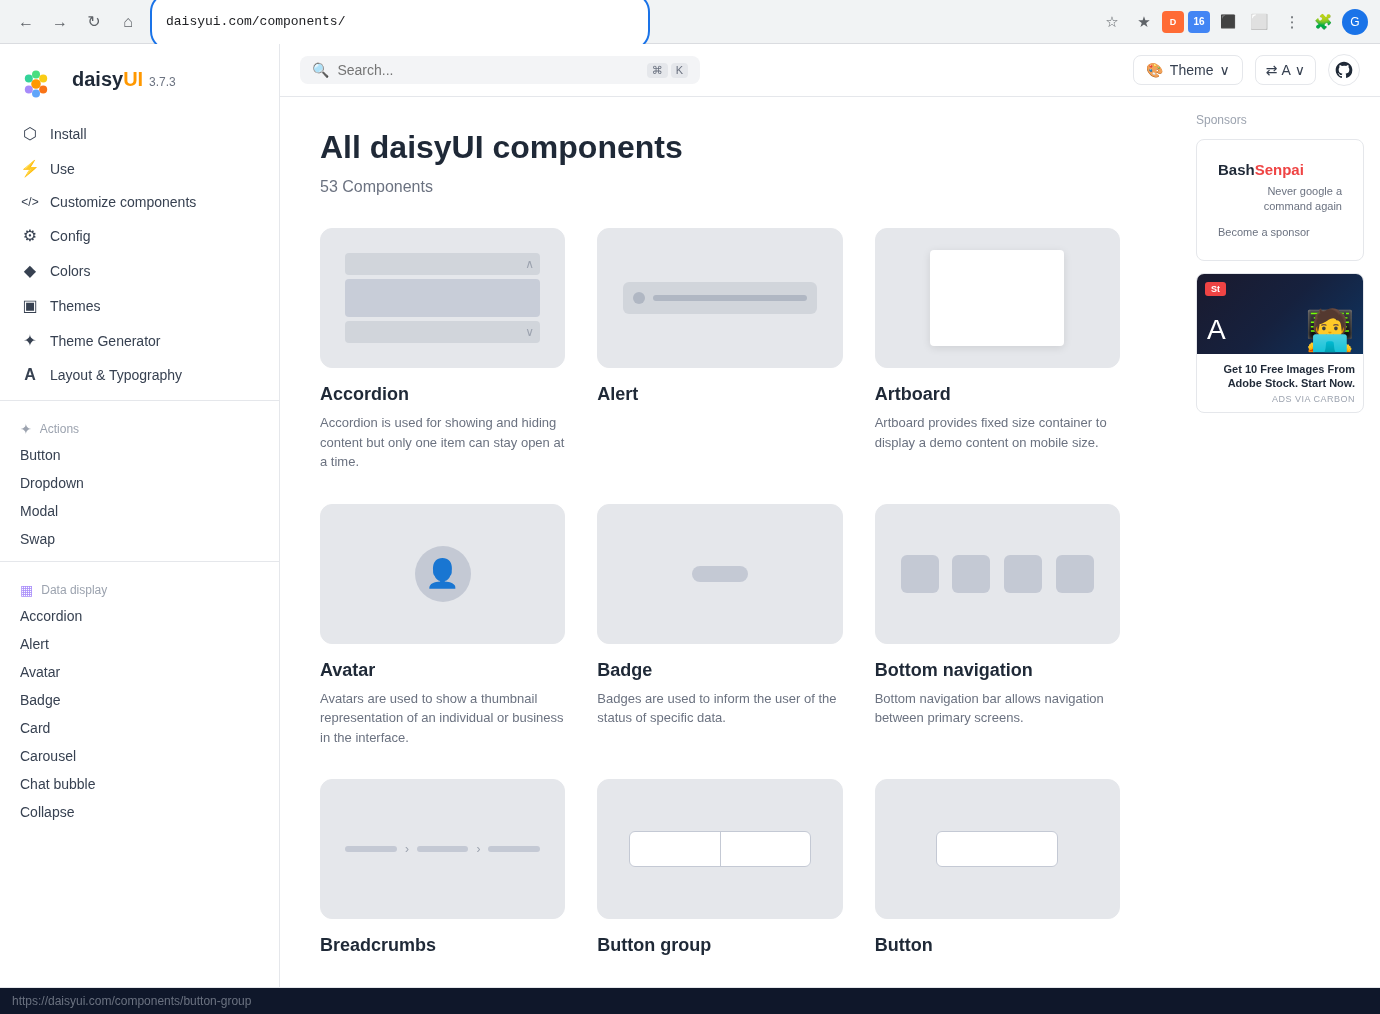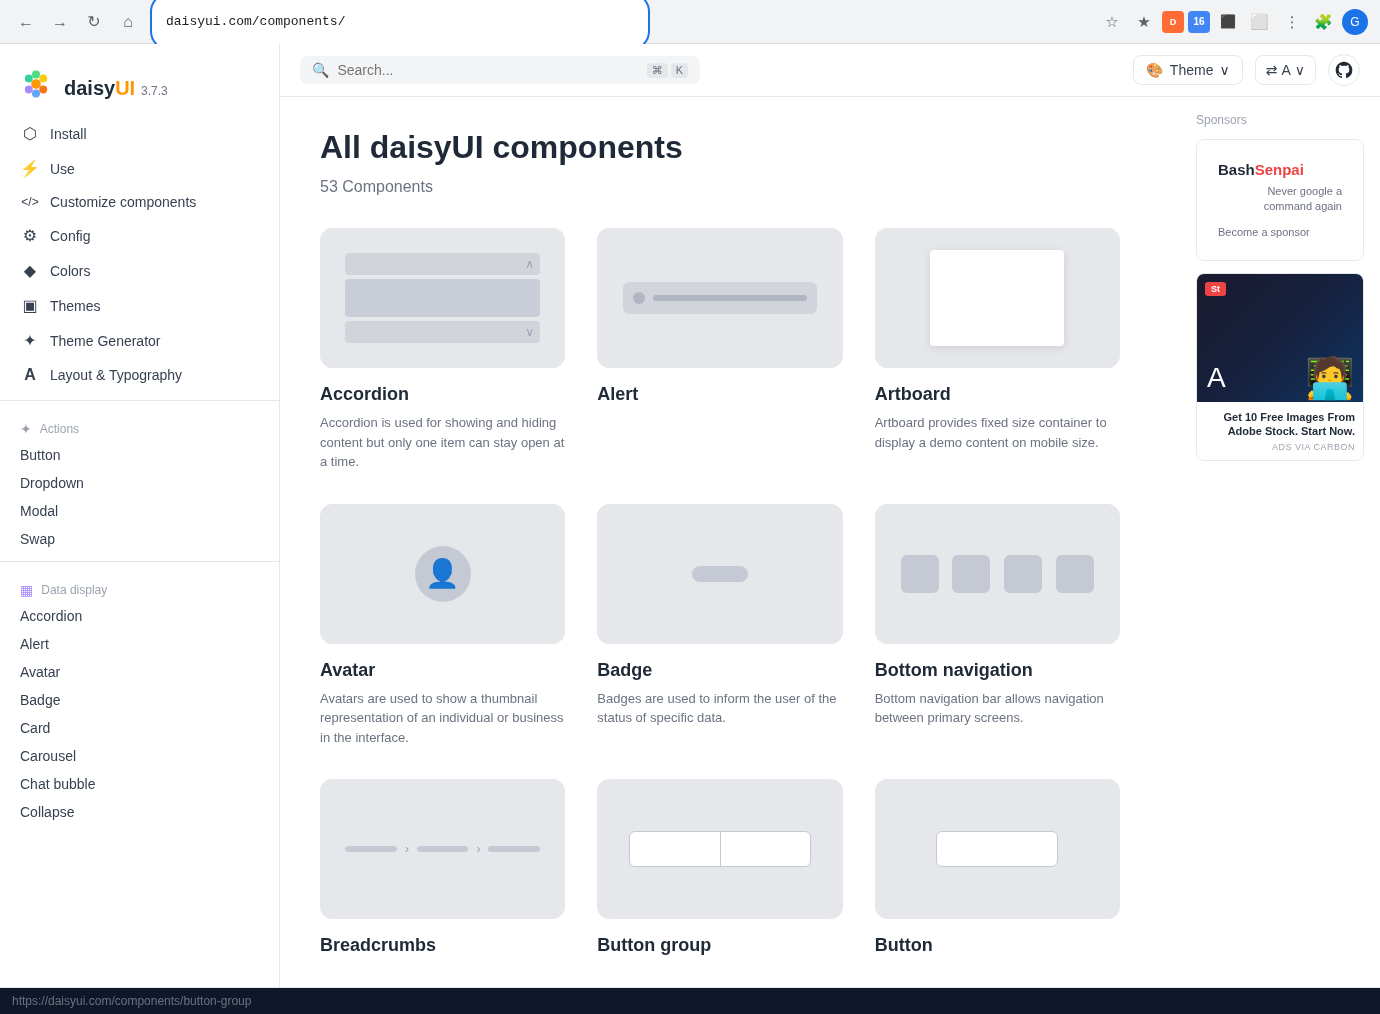--- a/index.html
+++ b/index.html
@@ -13,21 +13,21 @@
     .browser-actions { margin-left: auto; display: flex; gap: 4px; align-items: center; }
     .browser-icon-btn { width: 28px; height: 28px; border-radius: 50%; border: none; background: none; cursor: pointer; display: flex; align-items: center; justify-content: center; color: #5f6368; font-size: 15px; }
     .ext-icon { width: 20px; height: 20px; border-radius: 3px; display: inline-flex; align-items: center; justify-content: center; font-size: 10px; font-weight: bold; }
     .avatar-circle { width: 26px; height: 26px; border-radius: 50%; background: #1a73e8; color: white; display: flex; align-items: center; justify-content: center; font-size: 12px; }
 
     
     .app-layout { display: flex; height: calc(1014px - 44px); overflow: hidden; }
 
     
     .sidebar { width: 280px; min-width: 280px; border-right: 1px solid #e5e7eb; overflow-y: auto; padding: 16px 0; background: #fff; }
-    .sidebar-logo { display: flex; align-items: flex-end; gap: 12px; padding: 8px 20px 16px; }
+    .sidebar-logo { display: flex; align-items: flex-start; gap: 20px; padding: 8px 20px 16px; }
     .logo-icon { width: 32px; height: 32px; }
     .logo-version { font-size: 12px; color: #6b7280; margin-left: 2px; }
     .sidebar-nav { list-style: none; }
     .sidebar-nav-item { display: flex; align-items: center; gap: 10px; padding: 8px 20px; cursor: pointer; color: #374151; font-size: 14px; border-radius: 0; }
     .sidebar-nav-item .nav-icon { font-size: 16px; width: 20px; text-align: center; }
     .sidebar-section-label { padding: 12px 20px 4px; font-size: 12px; color: #9ca3af; font-weight: 500; display: flex; align-items: center; gap: 8px; }
     .sidebar-section-label .section-icon { font-size: 14px; }
     .sidebar-divider { height: 1px; background: #e5e7eb; margin: 8px 0; }
     .sidebar-sub-item { padding: 6px 20px; cursor: pointer; color: #374151; font-size: 14px; }
 
@@ -75,21 +75,21 @@
     
     .right-panel { width: 200px; min-width: 200px; padding: 16px; overflow-y: auto; }
     .sponsors-label { font-size: 12px; color: #9ca3af; font-weight: 500; margin-bottom: 12px; }
     .sponsor-card { background: #fff; border: 1px solid #e5e7eb; border-radius: 8px; padding: 21px; margin-bottom: 12px; }
     .sponsor-logo { font-size: 15px; font-weight: 700; margin-bottom: 6px; }
     .sponsor-logo .bash { color: #1f2937; }
     .sponsor-logo .senpai { color: #ef4444; }
     .sponsor-desc { font-size: 11px; color: #6b7280; line-height: 1.4; margin-bottom: 8px; text-align: right; }
     .sponsor-link { font-size: 11px; color: #6b7280; text-decoration: none; }
     .sponsor-ad { border: 1px solid #e5e7eb; border-radius: 8px; overflow: hidden; }
-    .ad-image { width: 100%; height: 128px; background: linear-gradient(135deg, #1a1a2e 0%, #16213e 50%, #0f3460 100%); display: flex; align-items: center; justify-content: center; position: relative; }
+    .ad-image { width: 100%; height: 80px; background: linear-gradient(135deg, #1a1a2e 0%, #16213e 50%, #0f3460 100%); display: flex; align-items: center; justify-content: center; position: relative; }
     .ad-badge { position: absolute; top: 8px; left: 8px; background: #ef4444; color: white; font-size: 9px; padding: 2px 6px; border-radius: 3px; font-weight: bold; }
     .ad-person { font-size: 40px; position: absolute; right: 8px; bottom: 0; }
     .ad-body { padding: 8px; text-align: right; }
     .ad-text { font-size: 11px; font-weight: 600; color: #1f2937; line-height: 1.3; margin-bottom: 4px; }
     .ad-tag { font-size: 9px; color: #9ca3af; letter-spacing: 0.5px; }
 
     
     .app-header { display: flex; align-items: center; padding: 10px 20px; border-bottom: 1px solid #e5e7eb; gap: 16px; background: #fff; }
     .header-search { flex: 1; display: flex; align-items: center; gap: 8px; background: #f3f4f6; border-radius: 8px; padding: 6px 12px; max-width: 400px; }
     .search-icon { color: #9ca3af; font-size: 14px; }

